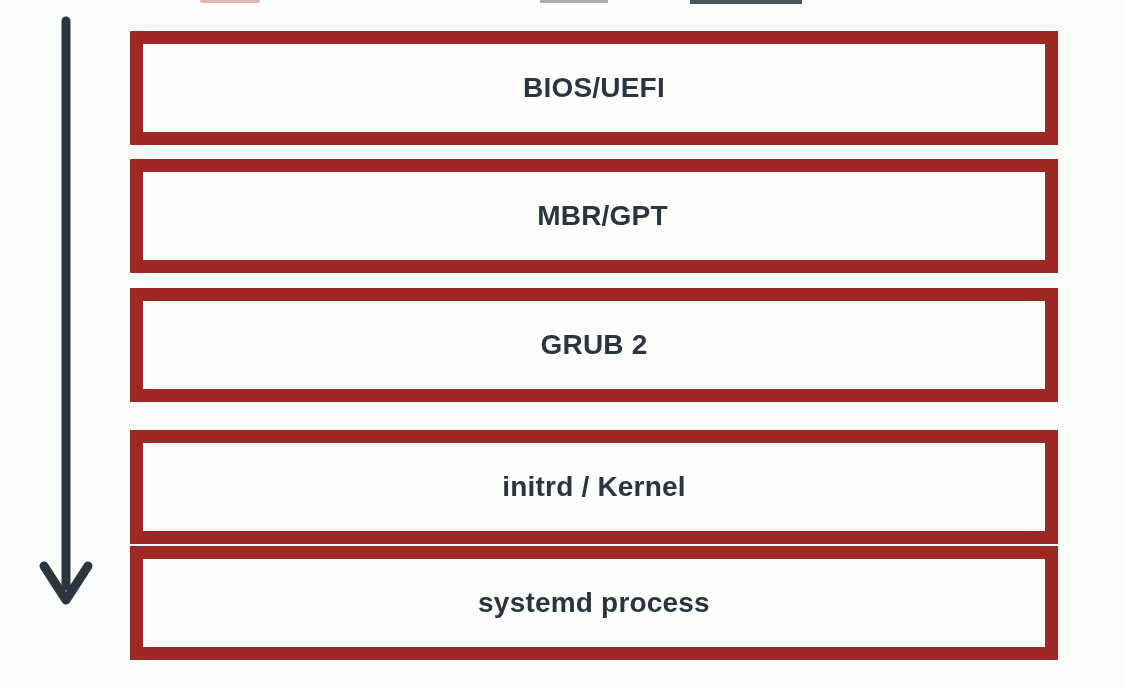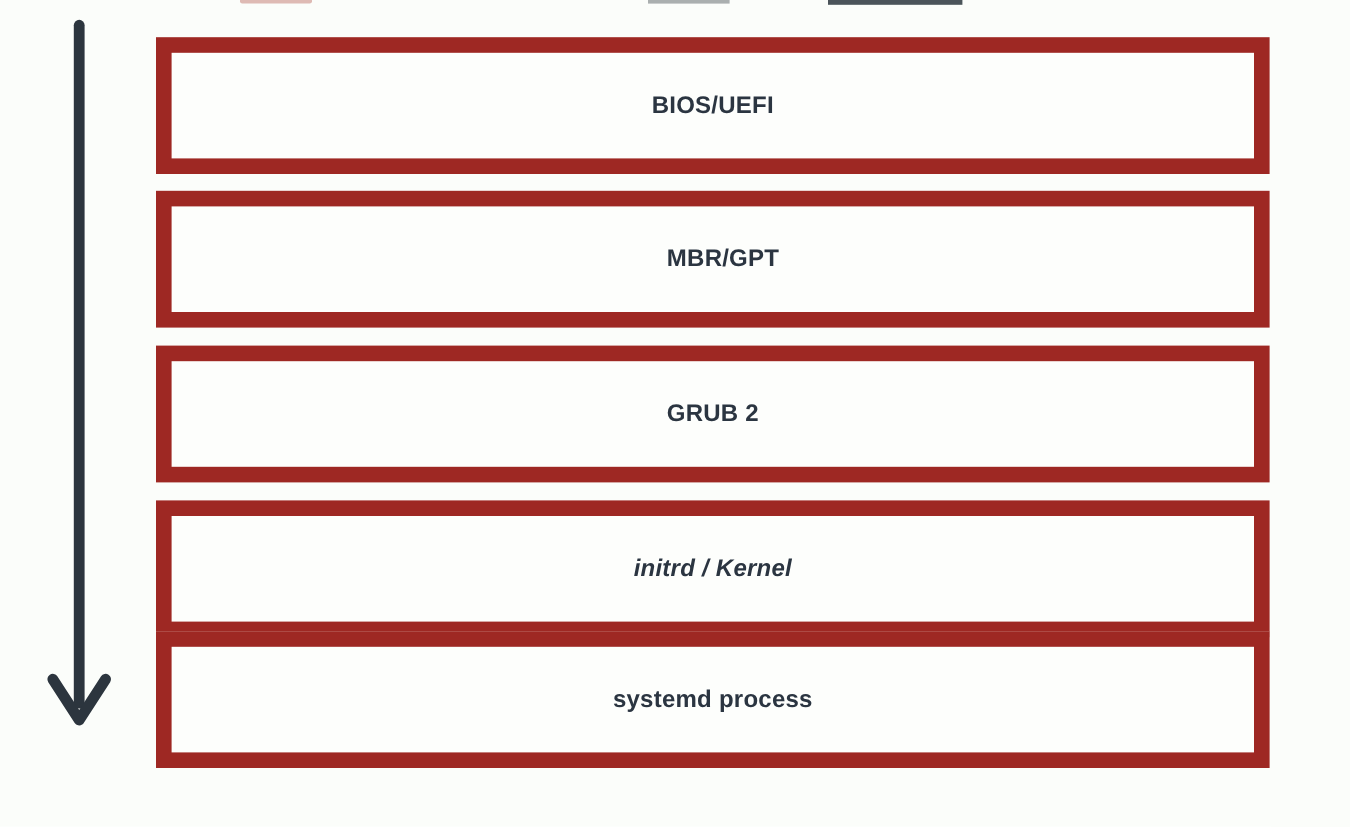--- a/index.html
+++ b/index.html
@@ -47,30 +47,30 @@
     height: 114px;
     box-sizing: border-box;
     border: 13px solid var(--box-border, #9e2823);
     background: var(--box-fill, #fdfefc);
     display: flex;
     align-items: center;
     justify-content: center;
   }
   .step-box .label {
     color: var(--text, #2b3541);
-    font-size: 20px;
+    font-size: 28px;
     font-weight: bold;
     letter-spacing: 0.2px;
     white-space: pre;
   }
   .pos-1 { top: 31px; }
   .pos-2 { top: 159px; padding-left: 17px; }
   .pos-3 { top: 288px; }
-  .pos-4 { top: 417px; font-style: italic; }
-  .pos-5 { top: 526px; }
+  .pos-4 { top: 430px; }
+  .pos-5 { top: 546px; }
 </style>
 </head>
 <body>
 
 <div class="stage">
 
   <div class="fragment red"></div>
   <div class="fragment dark-a"></div>
   <div class="fragment dark-b"></div>
 

